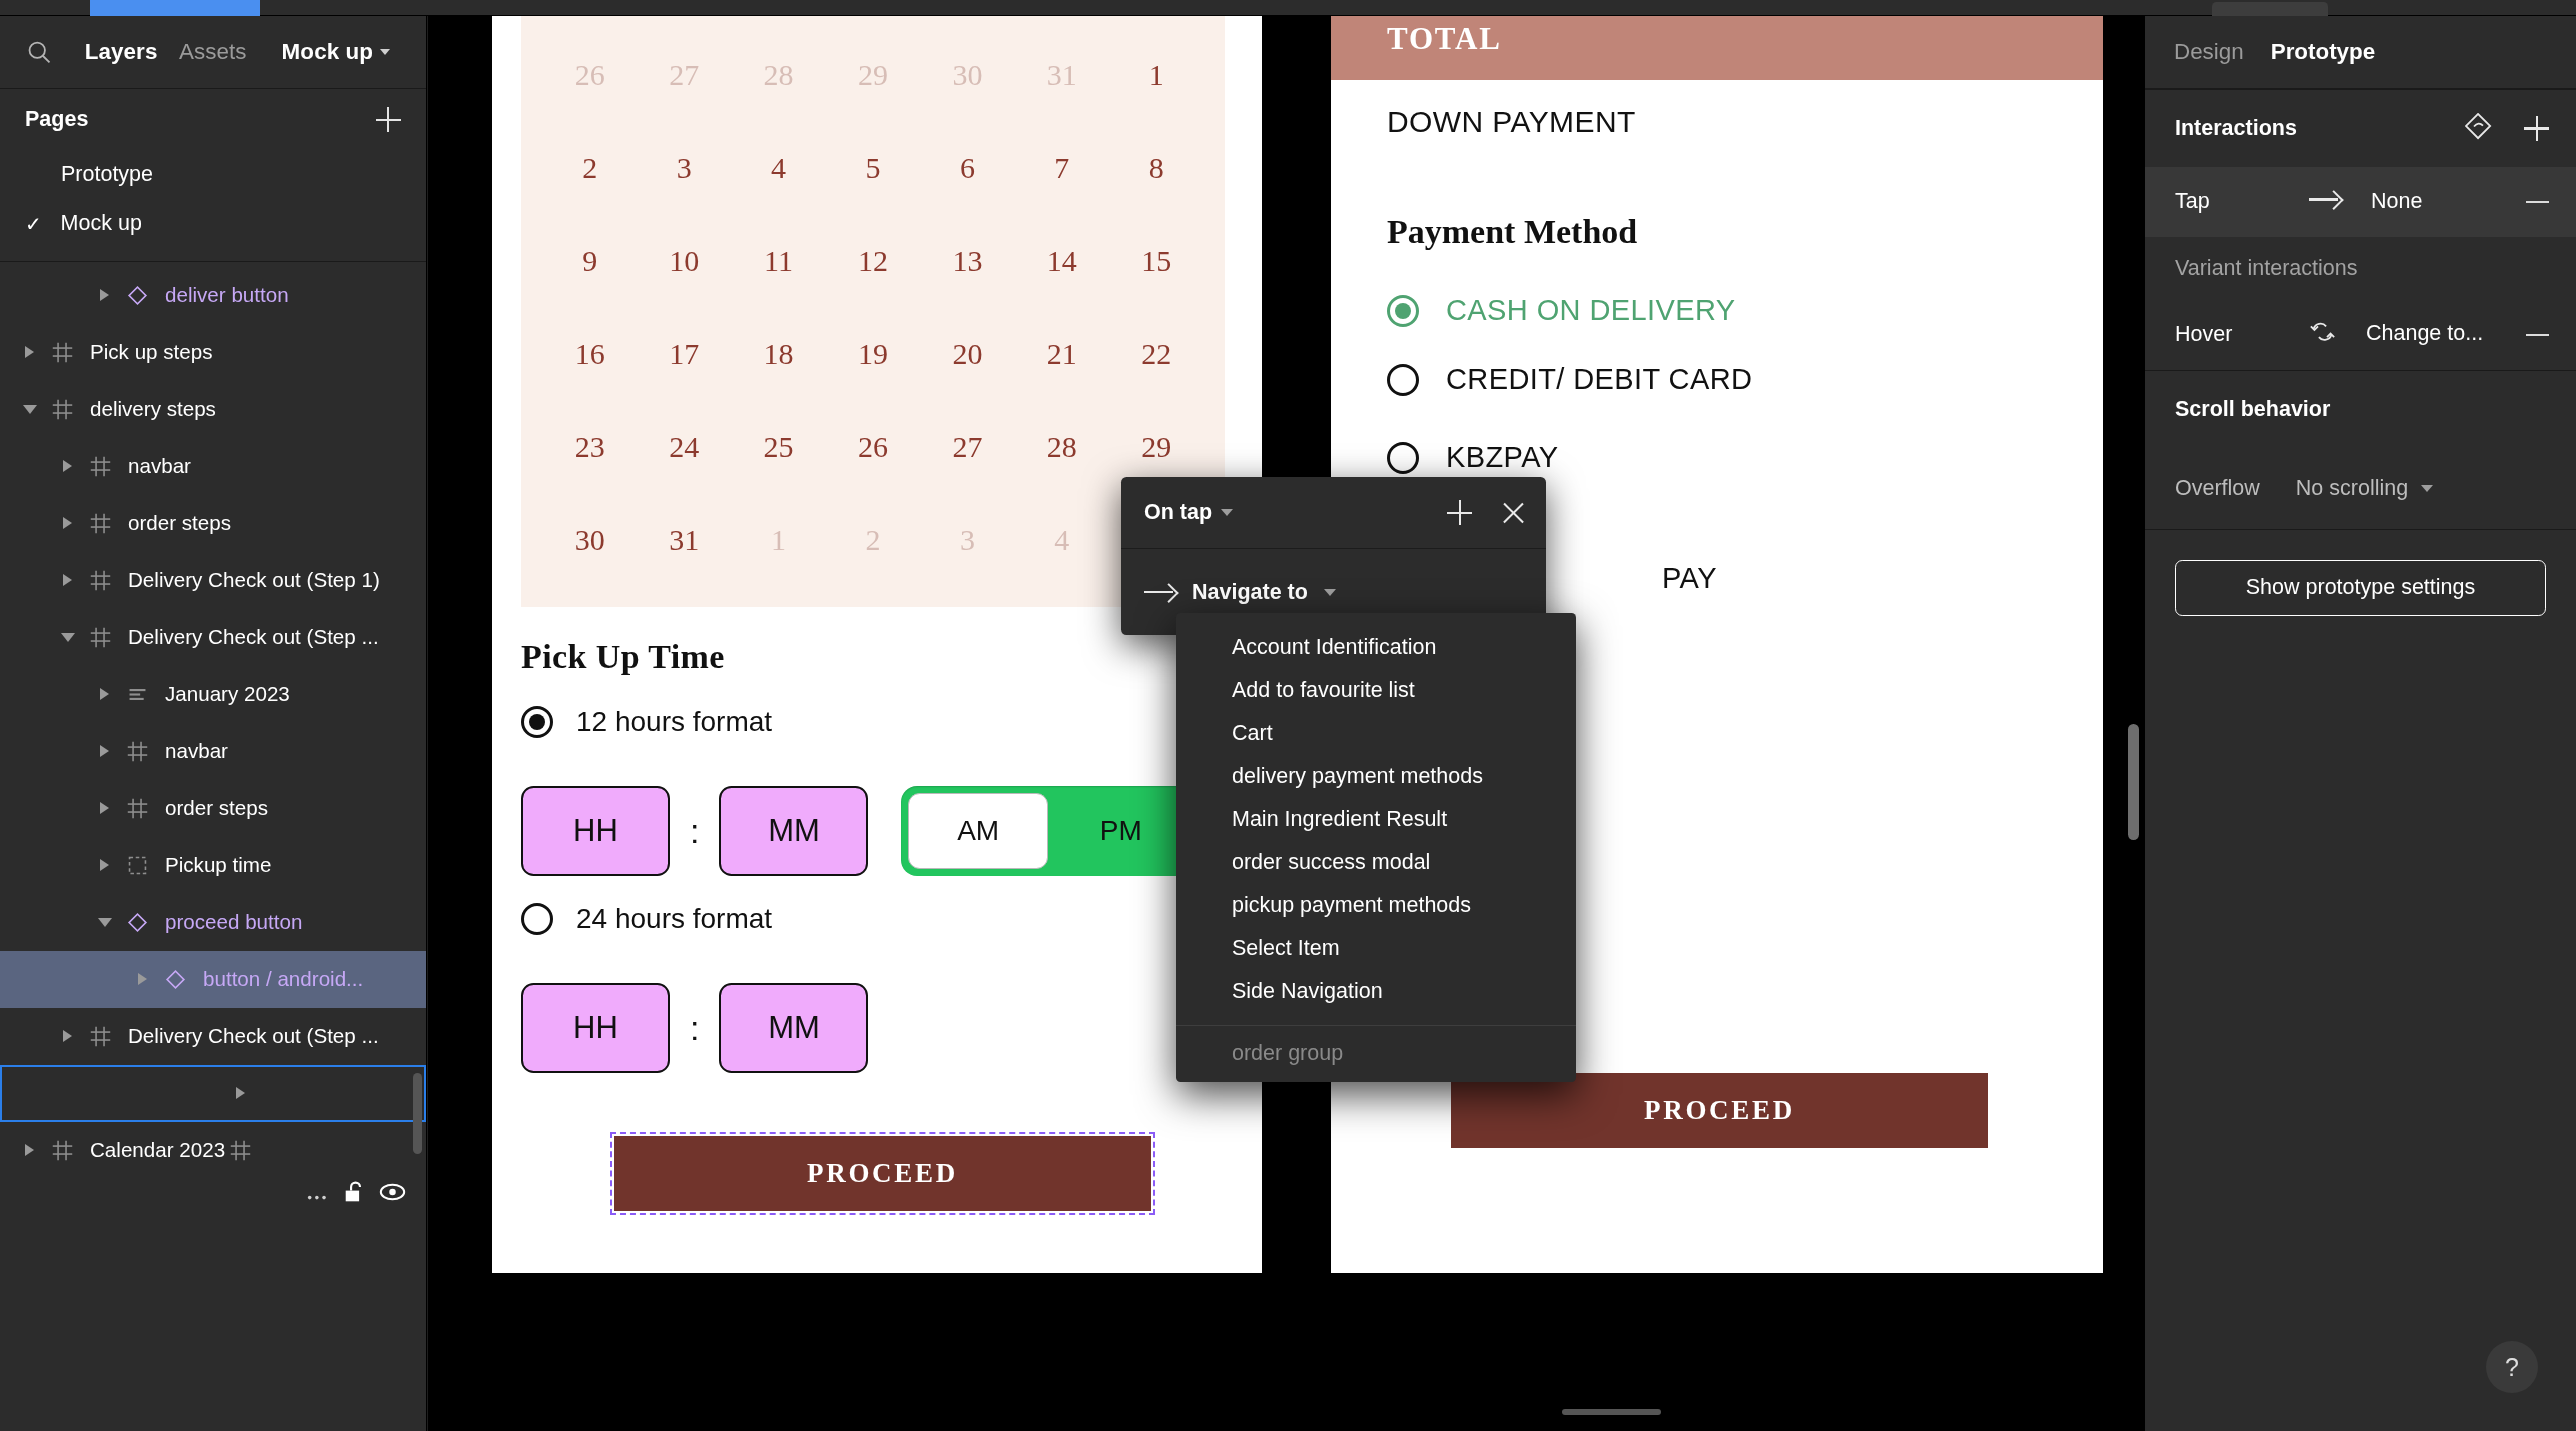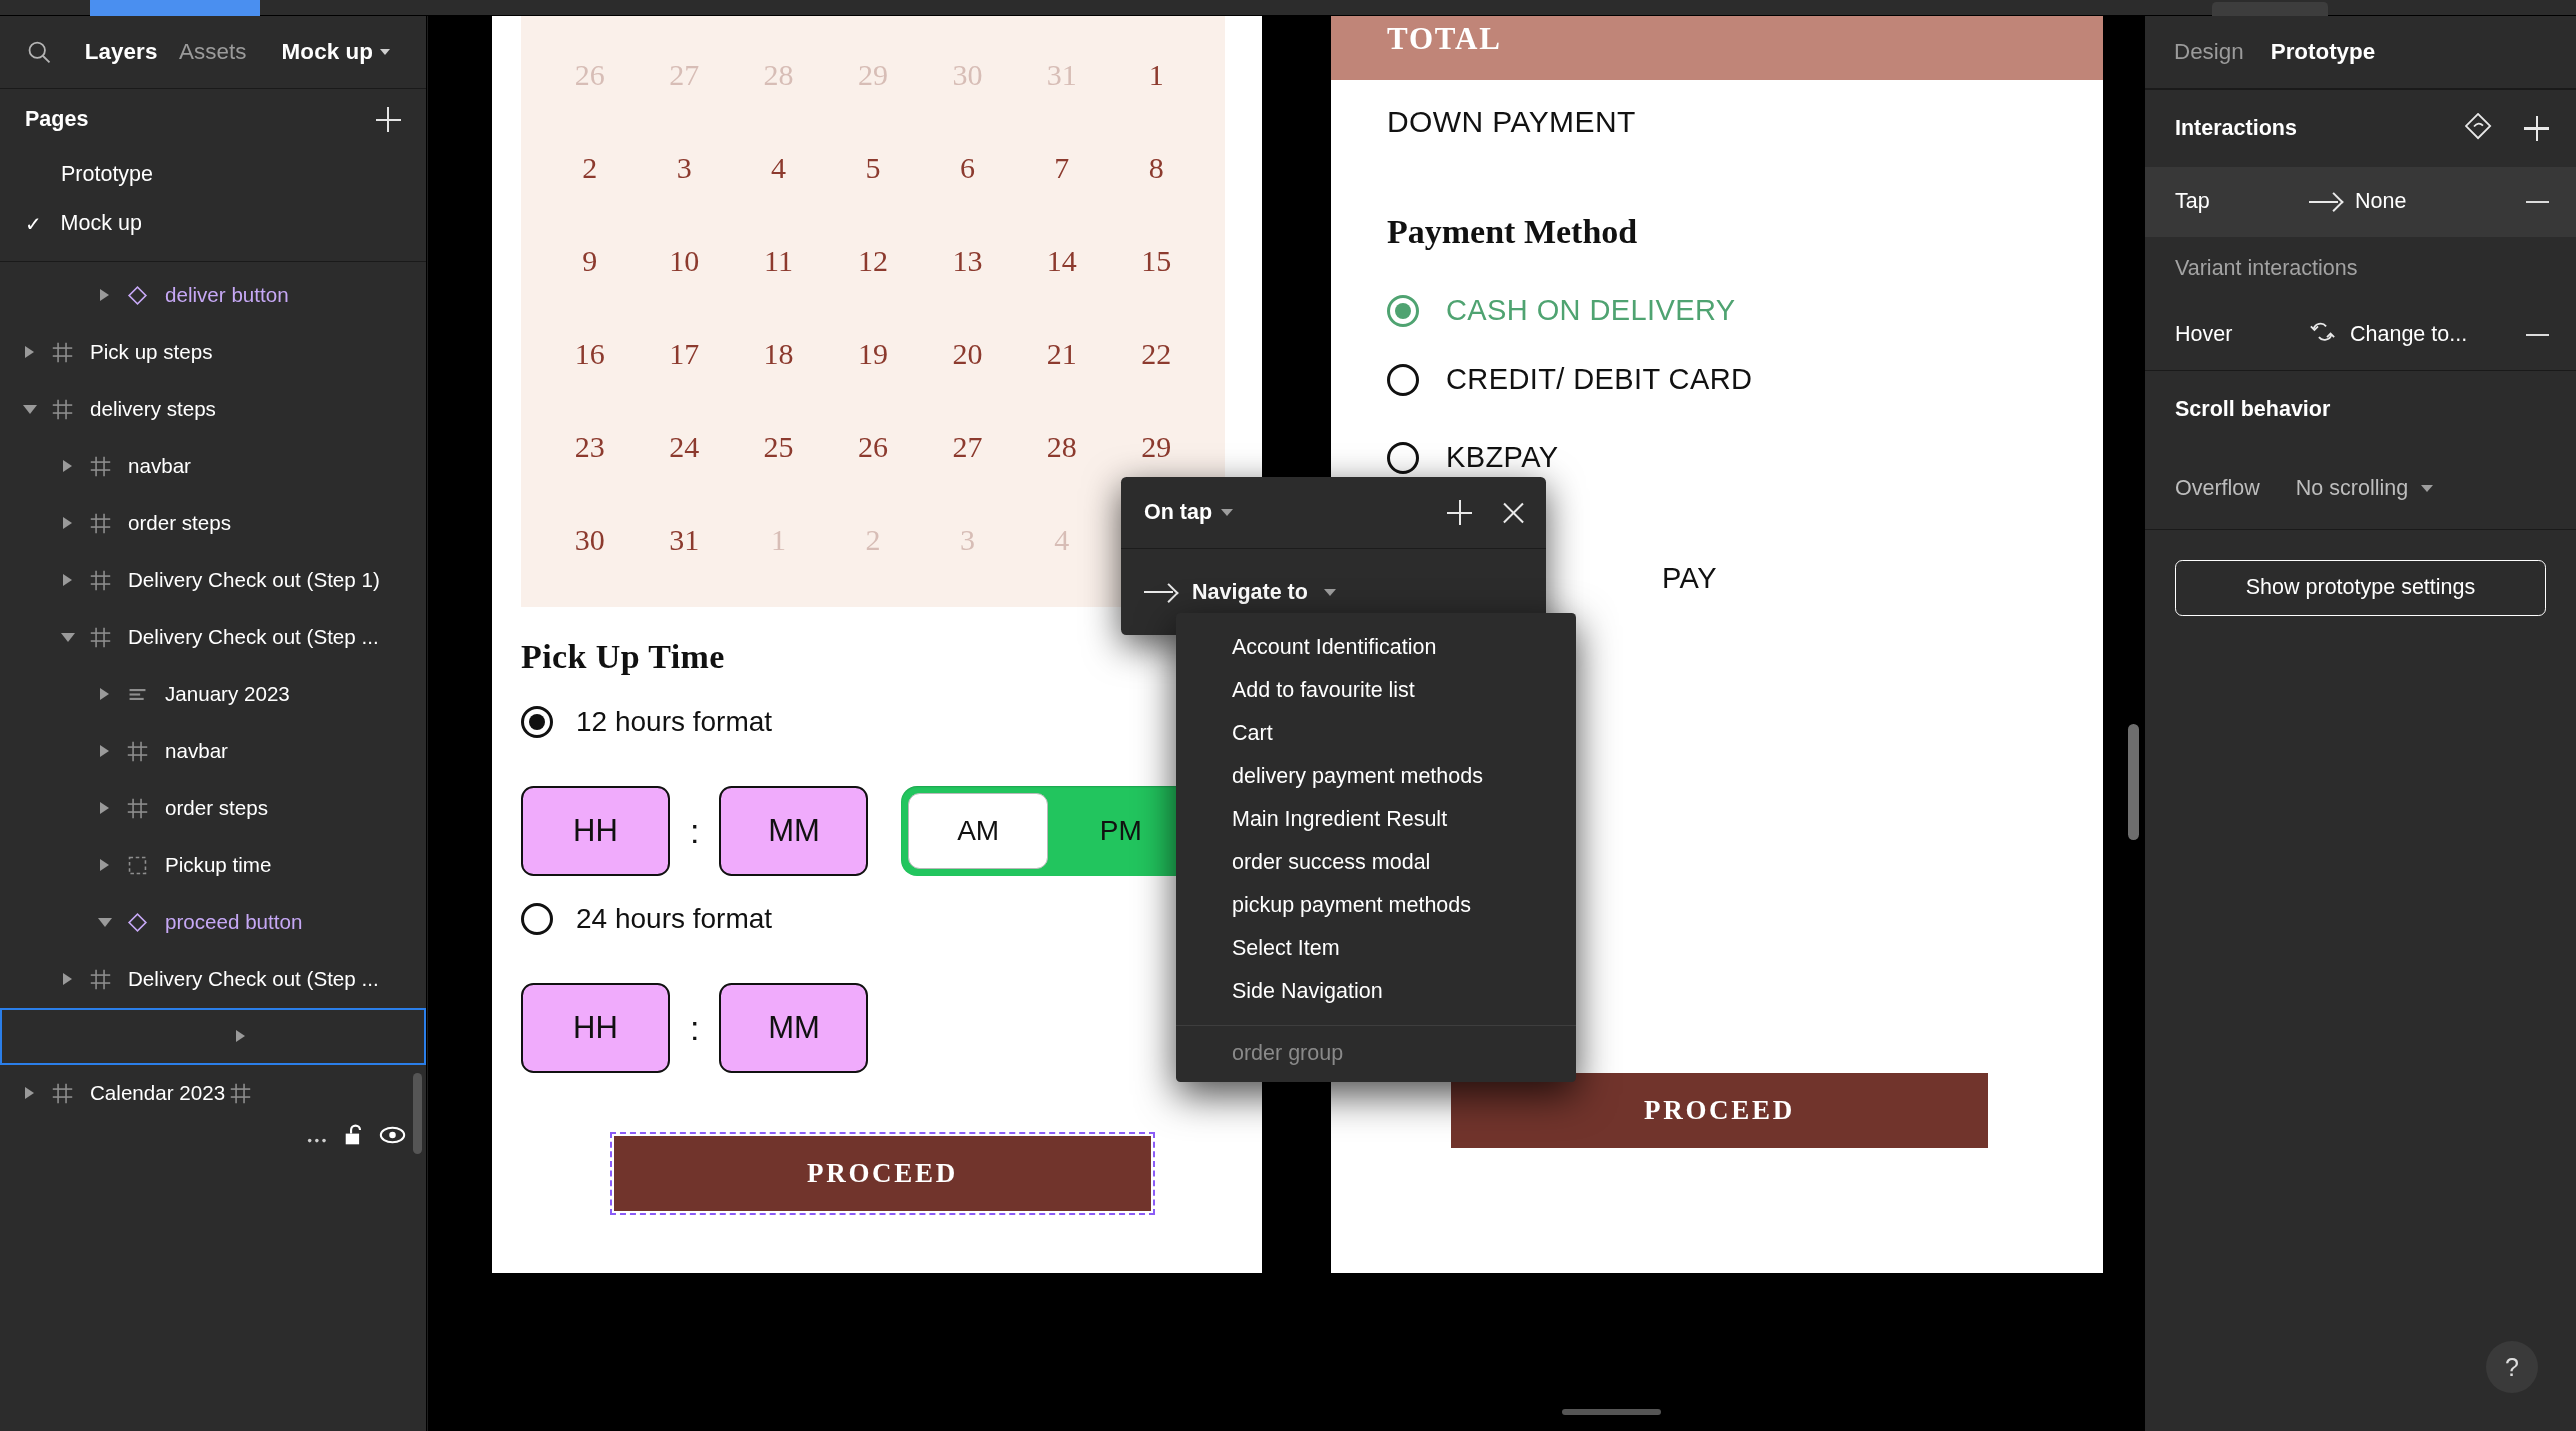--- a/index.html
+++ b/index.html
@@ -252,21 +252,21 @@
   }
   .sec-head .t { font-size: 21.5px; font-weight:700; color:#fff; }
   .sec-head .acts { margin-left:auto; display:flex; align-items:center; gap: 32px; }
 
   .int-row {
     height: 70px; display:flex; align-items:center; padding: 0 27px 0 30px;
     font-size: 21.5px; color:#fff;
   }
   .int-row.hl { background: #383838; }
   .int-row .k { width: 134px; color:#fff; }
-  .int-row .mid { display:flex; align-items:center; gap:14px; flex:1; }
+  .int-row .mid { display:flex; gap:30px; flex:1; }
   .int-row .v { color:#fff; }
   .minus { margin-left:auto; width: 23px; height: 2.2px; background:#dcdcdc; }
 
   .sub-label {
     height: 63px; display:flex; align-items:center; padding-left: 30px;
     font-size: 21.5px; color:#a3a3a3;
   }
   .rp-div { height:0.9px; background:#1a1a1a; }
 
   .ovf-row { height: 81px; display:flex; align-items:center; padding-left:30px; gap: 36px; font-size:21.5px; }
@@ -483,20 +483,31 @@
         <div class="layer-row" style="padding-left: 91px;">
           <span class="lr-caret open">
             <i></i>
           </span>
           <span class="lr-icon">
             <svg width="23" height="23" viewBox="0 0 26 26" fill="none">
               <rect x="13" y="3.5" width="13.4" height="13.4" stroke="#c6a8f5" stroke-width="1.8" transform="rotate(45 13 3.5)"></rect>
             </svg>
           </span>
           <span class="lr-name comp">proceed button</span>
+        </div>
+        <div class="layer-row sel" style="padding-left: 129px;">
+          <span class="lr-caret">
+            <i></i>
+          </span>
+          <span class="lr-icon">
+            <svg width="23" height="23" viewBox="0 0 26 26" fill="none">
+              <rect x="13" y="3.5" width="13.4" height="13.4" stroke="#c6a8f5" stroke-width="1.8" transform="rotate(45 13 3.5)"></rect>
+            </svg>
+          </span>
+          <span class="lr-name comp">button / android...</span>
         </div>
         <div class="layer-row" style="padding-left: 54px;">
           <span class="lr-caret">
             <i></i>
           </span>
           <span class="lr-icon">
             <svg width="23" height="23" viewBox="0 0 26 26" fill="none">
               <line x1="8" y1="2" x2="8" y2="24" stroke="#8e8e8e" stroke-width="1.8"></line>
               <line x1="17" y1="2" x2="17" y2="24" stroke="#8e8e8e" stroke-width="1.8"></line>
               <line x1="2" y1="8" x2="24" y2="8" stroke="#8e8e8e" stroke-width="1.8"></line>

